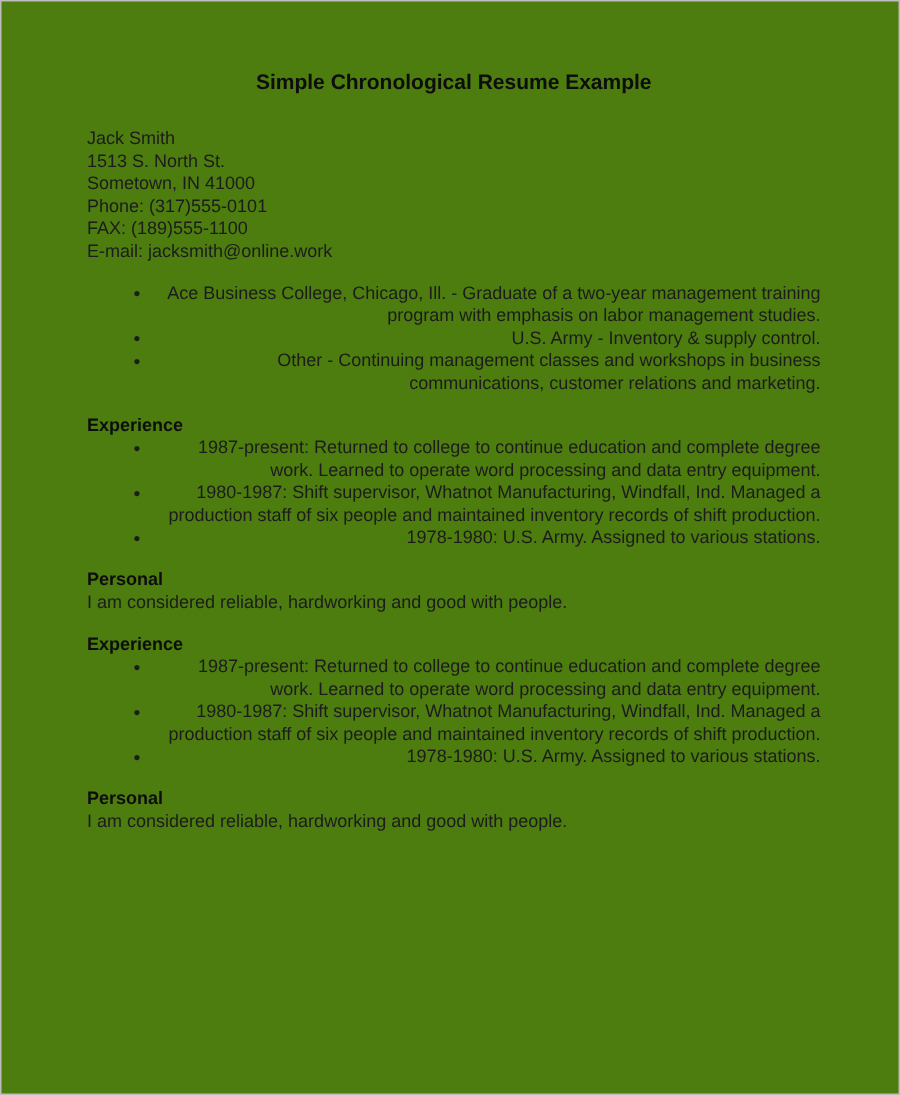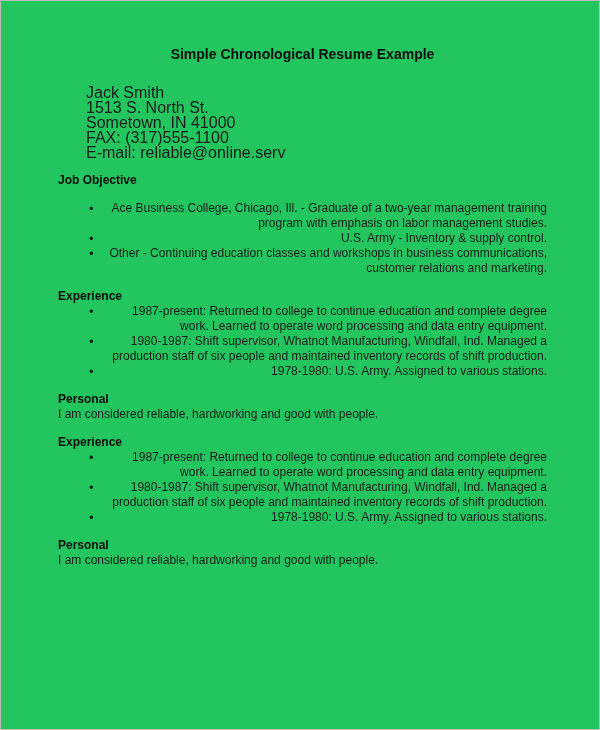--- a/index.html
+++ b/index.html
@@ -6,38 +6,37 @@
   html, body { background: #ffffff; }
   body {
     width: 600px;
     height: 730px;
     font-family: "Liberation Sans", "DejaVu Sans", sans-serif;
     color: #1c1c1c;
   }
   .page {
     width: 600px;
     height: 730px;
-    background: #22c55e;
+    background: #4d7c0f;
     border: 1px solid #bdbdbd;
     padding: 0 52px 0 57px;
     overflow: hidden;
   }
   .doc-title {
     margin-top: 44px;
     font-size: 14px;
     line-height: 18px;
     font-weight: bold;
     text-align: center;
     color: #0d0d0d;
   }
   .contact {
     margin-top: 22px;
-    font-size: 16px;
+    font-size: 12px;
     line-height: 15px;
-    margin-left: 28px;
   }
   .section { margin-top: 13px; }
   .section-heading {
     font-size: 12px;
     line-height: 15px;
     font-weight: bold;
     color: #0d0d0d;
   }
   .section-body {
     font-size: 12px;
@@ -65,33 +64,33 @@
 <body>
 
 <div class="page">
 
   <div class="doc-title">Simple Chronological Resume Example</div>
 
   <div class="contact">
     <div>Jack Smith</div>
     <div>1513 S. North St.</div>
     <div>Sometown, IN 41000</div>
-    <div>FAX: (317)555-1100</div>
-    <div>E-mail: reliable@online.serv</div>
+    <div>Phone: (317)555-0101</div>
+    <div>FAX: (189)555-1100</div>
+    <div>E-mail: jacksmith@online.work</div>
   </div>
 
   <div class="section">
-    <div class="section-heading">Job Objective</div>
   </div>
 
   <div class="section">
     <ul class="bullet-list">
       <li>Ace Business College, Chicago, Ill. - Graduate of a two-year management training program with emphasis on labor management studies.</li>
       <li>U.S. Army - Inventory &amp; supply control.</li>
-      <li>Other - Continuing education classes and workshops in business communications, customer relations and marketing.</li>
+      <li>Other - Continuing management classes and workshops in business communications, customer relations and marketing.</li>
     </ul>
   </div>
 
   <div class="section">
     <div class="section-heading">Experience</div>
     <ul class="bullet-list">
       <li>1987-present: Returned to college to continue education and complete degree work. Learned to operate word processing and data entry equipment.</li>
       <li>1980-1987: Shift supervisor, Whatnot Manufacturing, Windfall, Ind. Managed a production staff of six people and maintained inventory records of shift production.</li>
       <li>1978-1980: U.S. Army. Assigned to various stations.</li>
     </ul>

